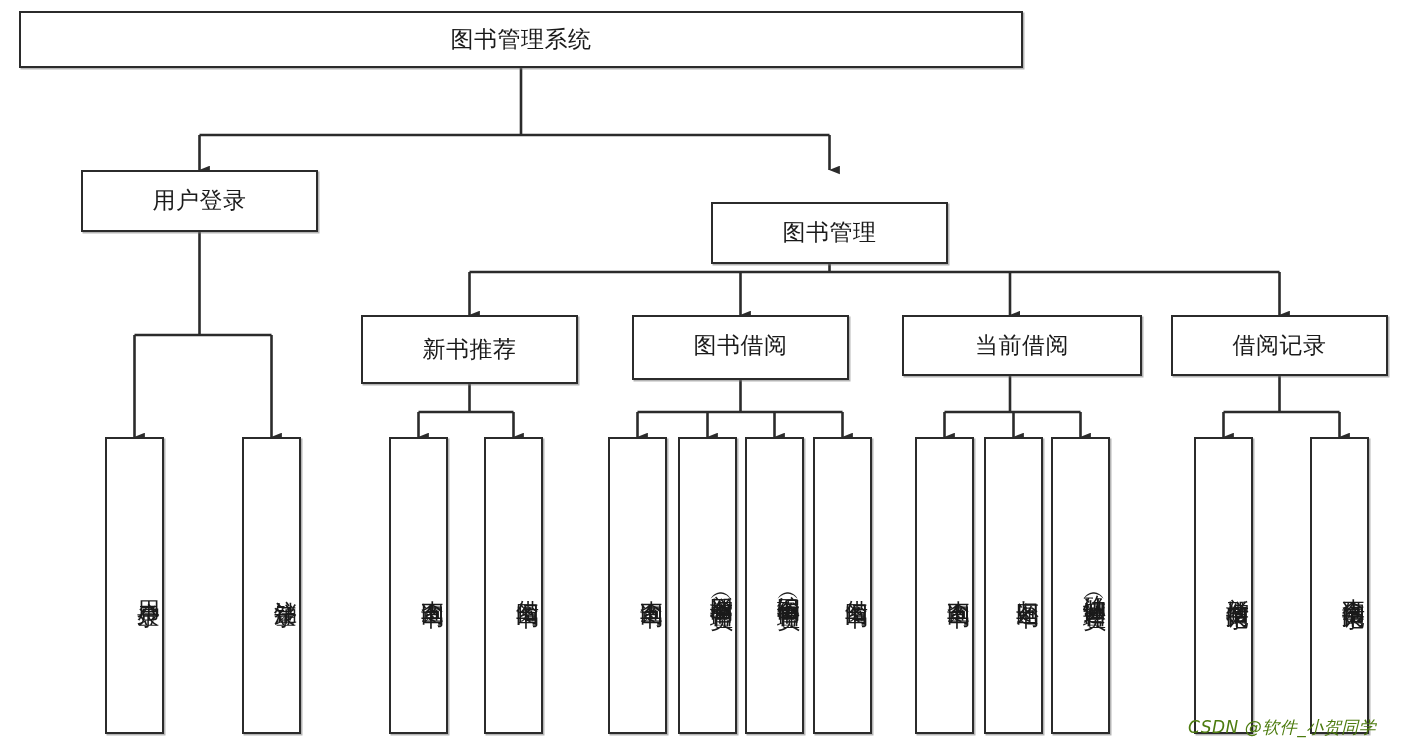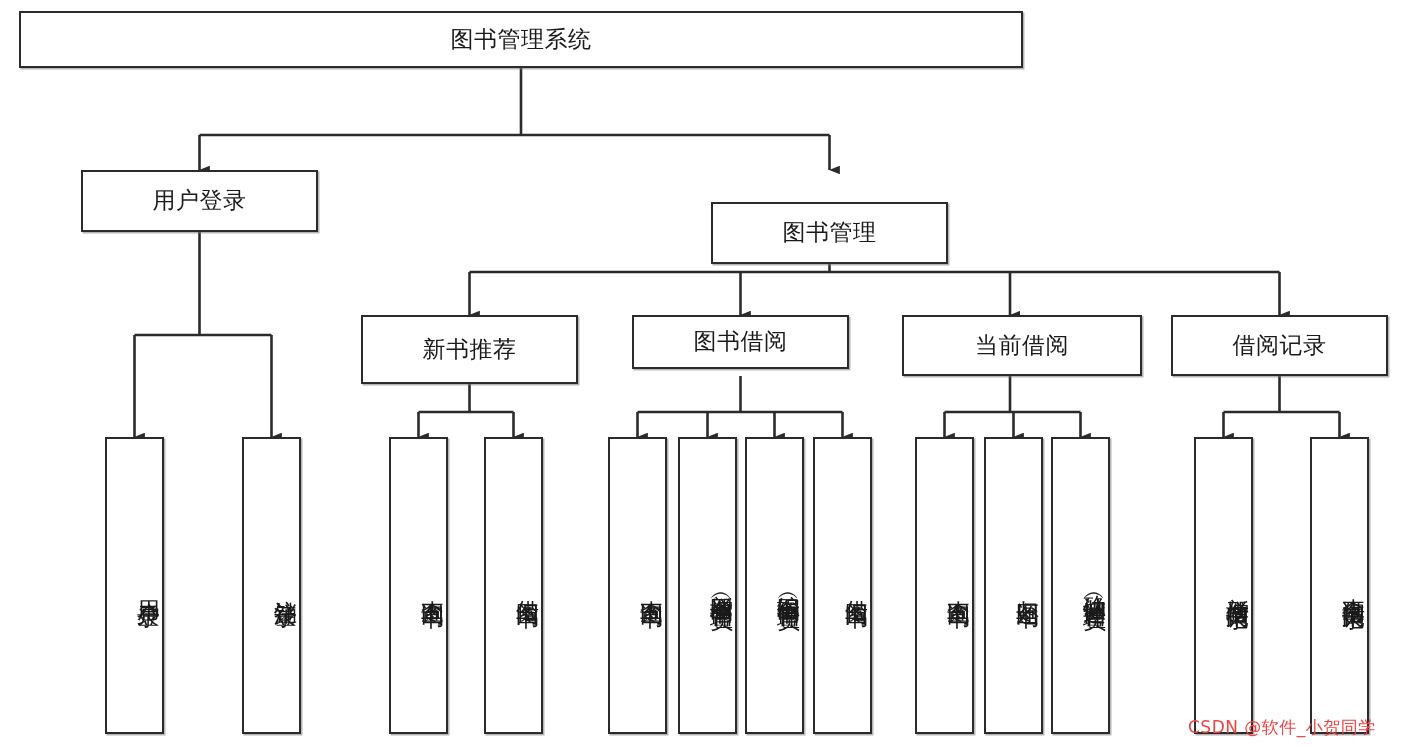--- a/index.html
+++ b/index.html
@@ -114,21 +114,21 @@
       </div>
       <div class="node horiz" style="left: 81px; top: 170px; width: 237px; height: 62px;">
         <span>用户登录</span>
       </div>
       <div class="node horiz" style="left: 711px; top: 170px; width: 237px; height: 62px; margin-top: 32px;">
         <span>图书管理</span>
       </div>
       <div class="node horiz" style="left: 361px; top: 315px; width: 217px; height: 69px;">
         <span>新书推荐</span>
       </div>
-      <div class="node horiz" style="left: 632px; top: 315px; width: 217px; height: 54px;">
+      <div class="node horiz" style="left: 632px; top: 315px; width: 217px; height: 65px; font-family: Liberation Mono, monospace;">
         <span>图书借阅</span>
       </div>
       <div class="node horiz" style="left: 902px; top: 315px; width: 240px; height: 61px; align-items: center;">
         <span>当前借阅</span>
       </div>
       <div class="node horiz" style="left: 1171px; top: 315px; width: 217px; height: 61px; font-family: Liberation Serif, serif;">
         <span>借阅记录</span>
       </div>
       <div class="node vert" style="left: 105px; top: 437px; width: 59px; height: 297px;">
         <span>用户登录</span>
@@ -164,14 +164,14 @@
         <span>确认归还（管理员）</span>
       </div>
       <div class="node vert" style="left: 1194px; top: 437px; width: 59px; height: 297px;">
         <span>新增借阅记录</span>
       </div>
       <div class="node vert" style="left: 1310px; top: 437px; width: 59px; height: 297px;">
         <span>查询借阅记录</span>
       </div>
     </div>
 
-  <div class="watermark" style="left: 1188px; top: 716px; color: #ef4444;">CSDN @软件_小贺同学</div>
+  <div class="watermark" style="left: 1188px; top: 716px; color: #4d7c0f; font-style: italic;">CSDN @软件_小贺同学</div>
 </div>
 
 </body></html>

